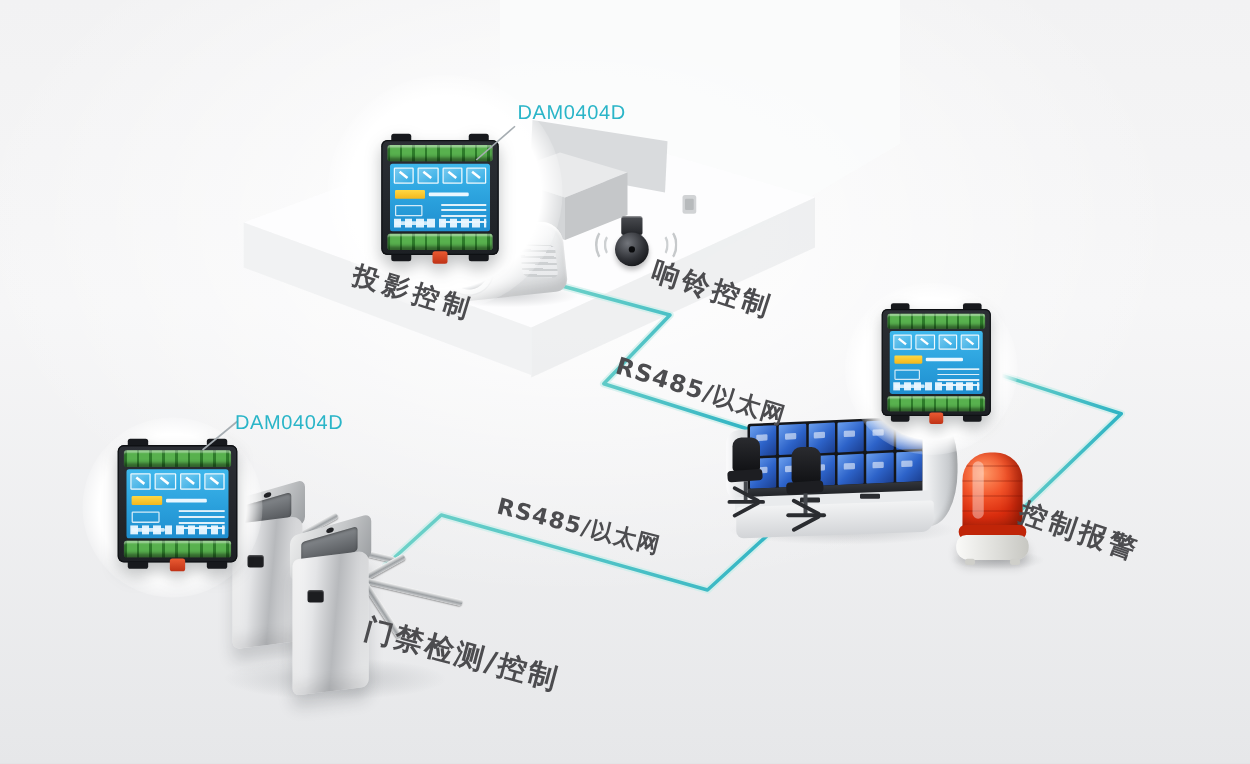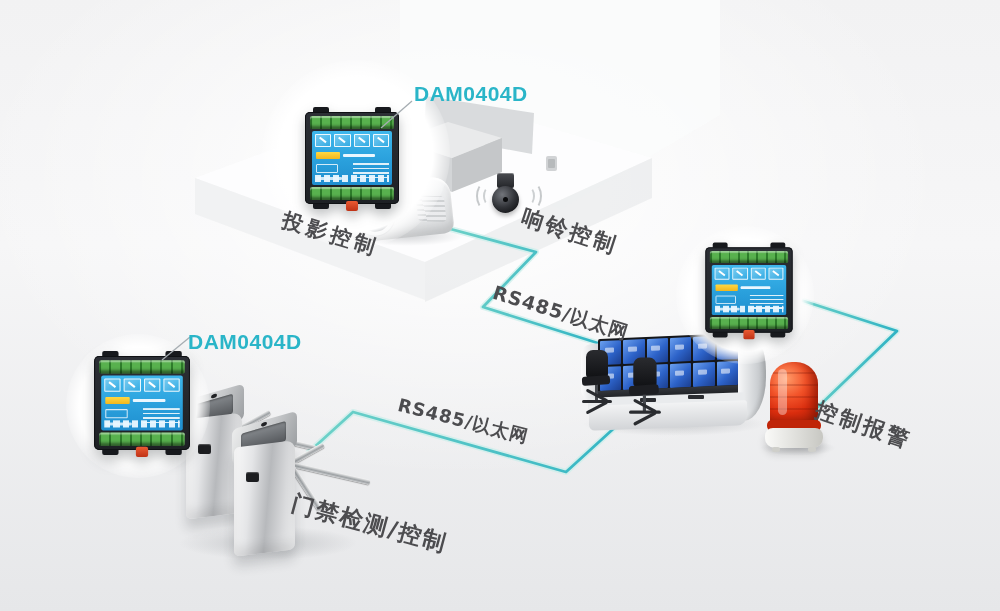--- a/index.html
+++ b/index.html
@@ -158,21 +158,21 @@
   .beacon-foot.f1{left:10px}.beacon-foot.f2{left:46px}
 
   
   .shadow{background:radial-gradient(ellipse,rgba(70,76,82,.22) 0%,rgba(0,0,0,0) 70%);z-index:2;}
   .sh-proj{left:352px;top:226px;width:112px;height:20px;}
   .sh-cons{left:582px;top:412px;width:184px;height:24px;}
   .sh-gate{left:178px;top:526px;width:180px;height:34px;}
   .sh-beacon{left:760px;top:440px;width:76px;height:16px;}
 
   
-  .callout{color:#2ab5c8;font-size:21px;font-weight:700;letter-spacing:.5px;z-index:10;white-space:nowrap;}
+  .callout{color:#2ab5c8;font-size:16px;font-weight:400;letter-spacing:.5px;z-index:10;white-space:nowrap;}
   .lbl-dam-top{left:414px;top:82px;}
   .lbl-dam-bottom{left:188px;top:330px;}
   .cn{color:#4c4c4f;font-weight:600;white-space:nowrap;z-index:10;transform-origin:left top;
     font-family:"DejaVu Sans","Liberation Sans",sans-serif;}
   .lbl-projector{left:287px;top:206px;font-size:21px;letter-spacing:4px;transform:rotate(17deg);}
   .lbl-bell{left:527px;top:202px;font-size:22px;letter-spacing:3px;transform:rotate(18deg);}
   .lbl-rs485-top{left:497px;top:280px;font-size:19px;letter-spacing:1px;transform:rotate(17deg);}
   .lbl-rs485-bottom{left:401px;top:393px;font-size:18px;letter-spacing:1px;transform:rotate(14deg);}
   .lbl-gate{left:296px;top:488px;font-size:23px;letter-spacing:2px;transform:rotate(15deg);}
   .lbl-alarm{left:821px;top:395px;font-size:22px;letter-spacing:3px;transform:rotate(19deg);}

